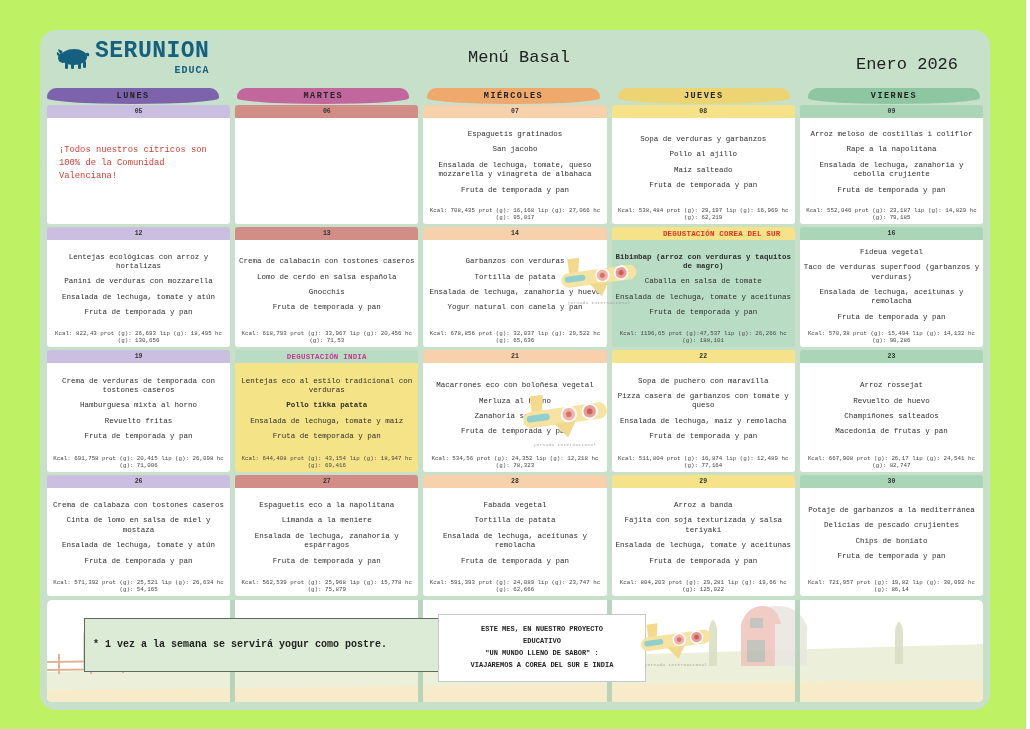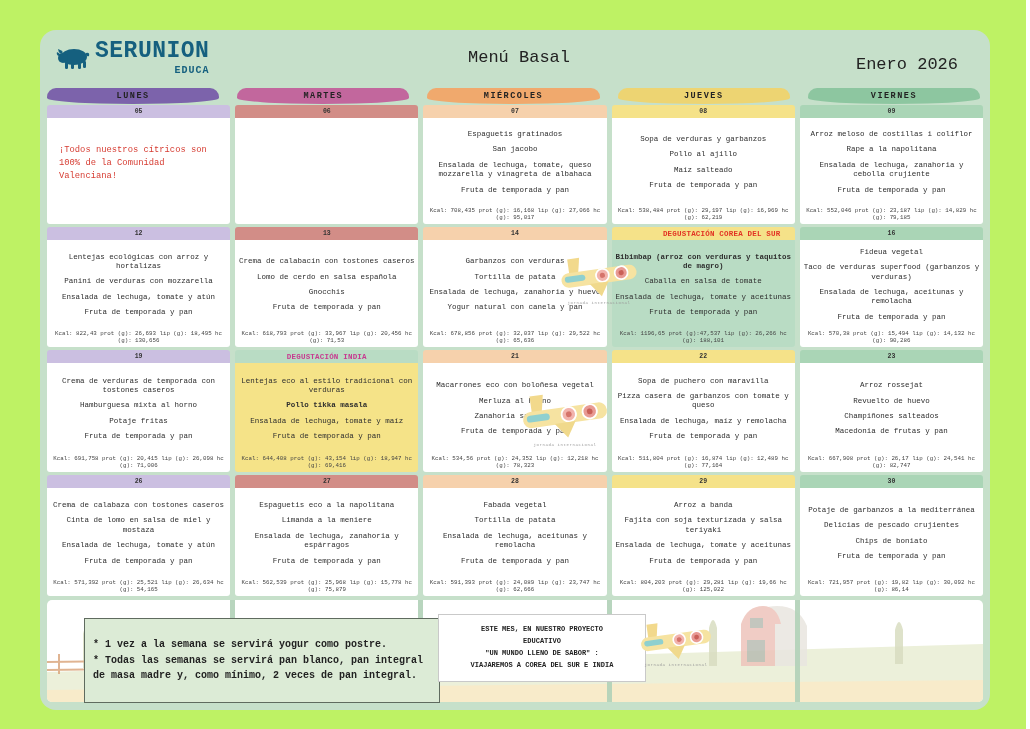--- a/index.html
+++ b/index.html
@@ -178,32 +178,32 @@
             </div>
             <div class="kcal">Kcal: 570,38 prot (g): 15,494 lip (g): 14,132 hc (g): 90,286</div>
           </div>
         </div>
         <div class="cell">
           <div class="daybar" style="background: rgb(203, 191, 225);">19</div>
           <div class="content">
             <div class="items">
               <div class="item">Crema de verduras de temporada con tostones caseros</div>
               <div class="item">Hamburguesa mixta al horno</div>
-              <div class="item">Potaje fritas</div>
+              <div class="item">Revuelto fritas</div>
               <div class="item">Fruta de temporada y pan</div>
             </div>
             <div class="kcal">Kcal: 691,758 prot (g): 20,415 lip (g): 26,098 hc (g): 71,006</div>
           </div>
         </div>
         <div class="cell">
           <div class="daybar special" style="background: rgb(185, 220, 196); color: rgb(199, 58, 144);">DEGUSTACIÓN INDIA</div>
           <div class="content" style="background: rgb(245, 227, 136);">
             <div class="items">
               <div class="item">Lentejas eco al estilo tradicional con verduras</div>
-              <div class="item bold">Pollo tikka masala</div>
+              <div class="item bold">Pollo tikka patata</div>
               <div class="item">Ensalada de lechuga, tomate y maíz</div>
               <div class="item">Fruta de temporada y pan</div>
             </div>
             <div class="kcal">Kcal: 644,408 prot (g): 43,154 lip (g): 18,947 hc (g): 69,416</div>
           </div>
         </div>
         <div class="cell">
           <div class="daybar" style="background: rgb(246, 209, 172);">21</div>
           <div class="content">
             <div class="items">
@@ -327,21 +327,20 @@
         </g>
       </svg>
     </div>
     <div class="gapbar" style="left:190px"></div>
     <div class="gapbar" style="left:378px"></div>
     <div class="gapbar" style="left:567px"></div>
     <div class="gapbar" style="left:755px"></div>
 
     <div class="note-box">
       <div>* 1 vez a la semana se servirá yogur como postre.</div>
-      <div>* Todas las semanas se servirá pan blanco, pan integral de masa madre y, como mínimo, 2 veces de pan integral.</div>
     </div>
 
     <div class="project-box">
       <div>ESTE MES, EN NUESTRO PROYECTO</div>
       <div>EDUCATIVO</div>
       <div>"UN MUNDO LLENO DE SABOR" :</div>
       <div>VIAJAREMOS A COREA DEL SUR E INDIA</div>
     </div>
 
     <div class="plane" style="left:516px;top:220px;width:86px">

